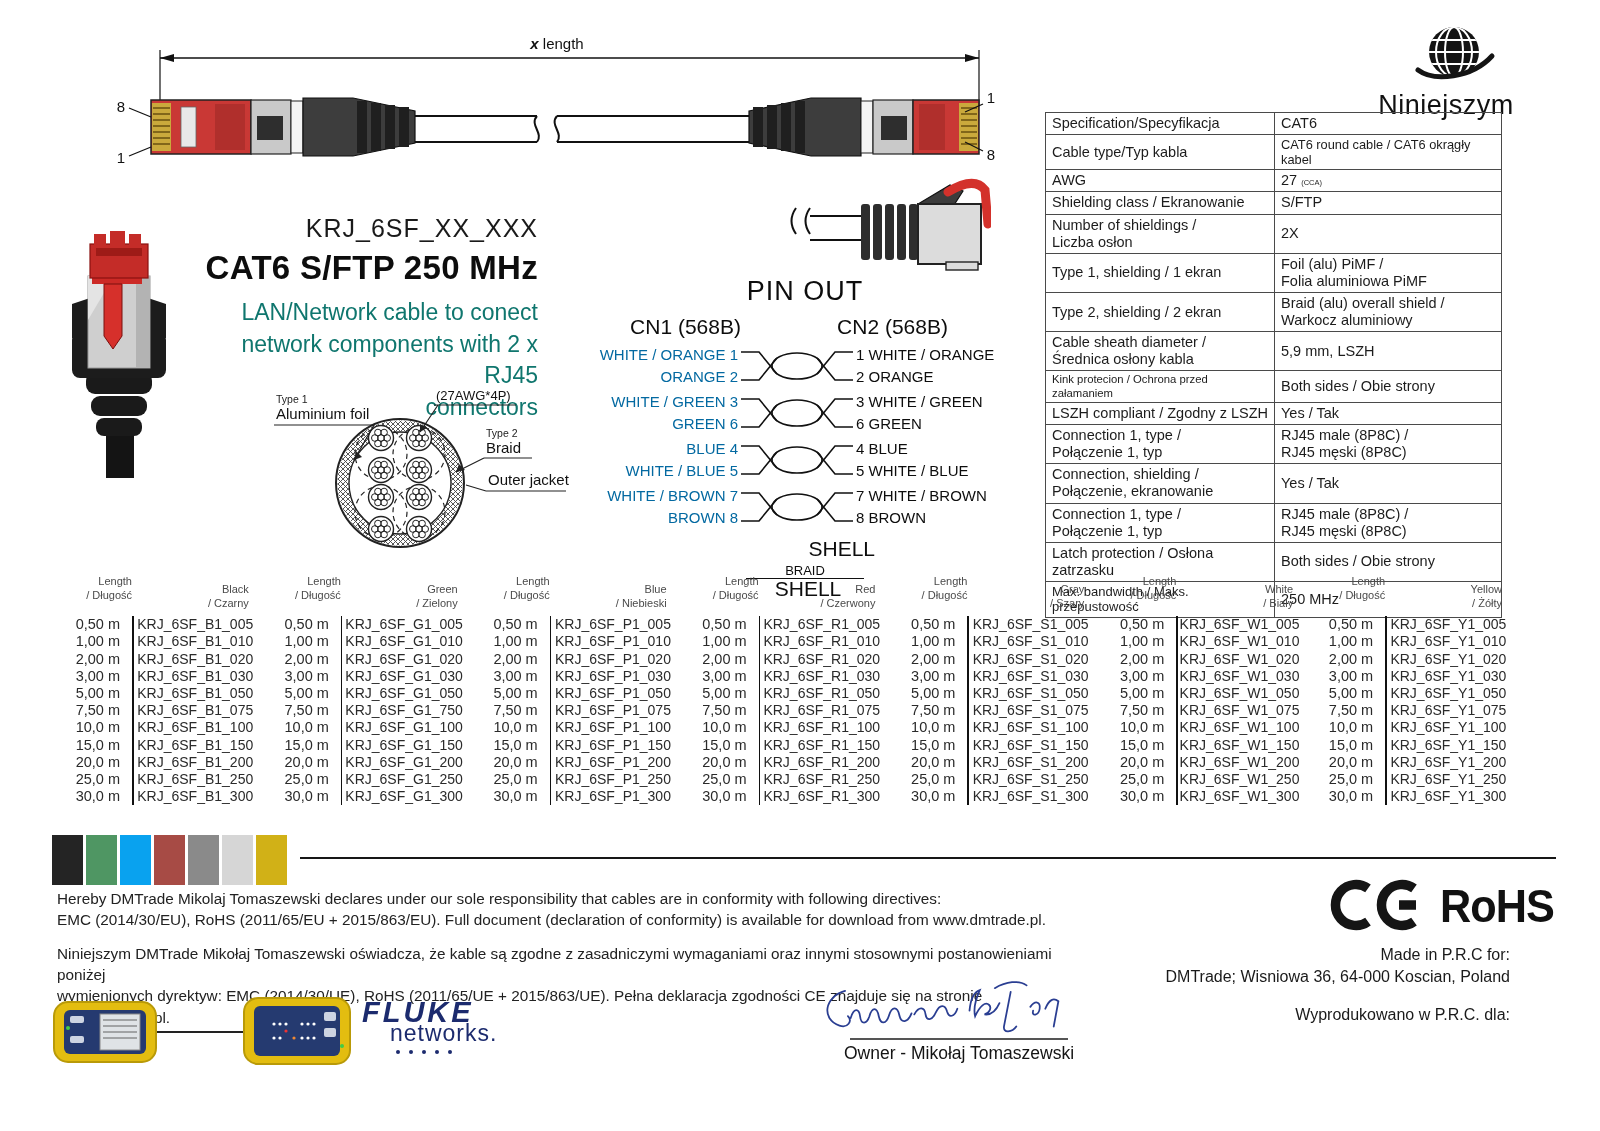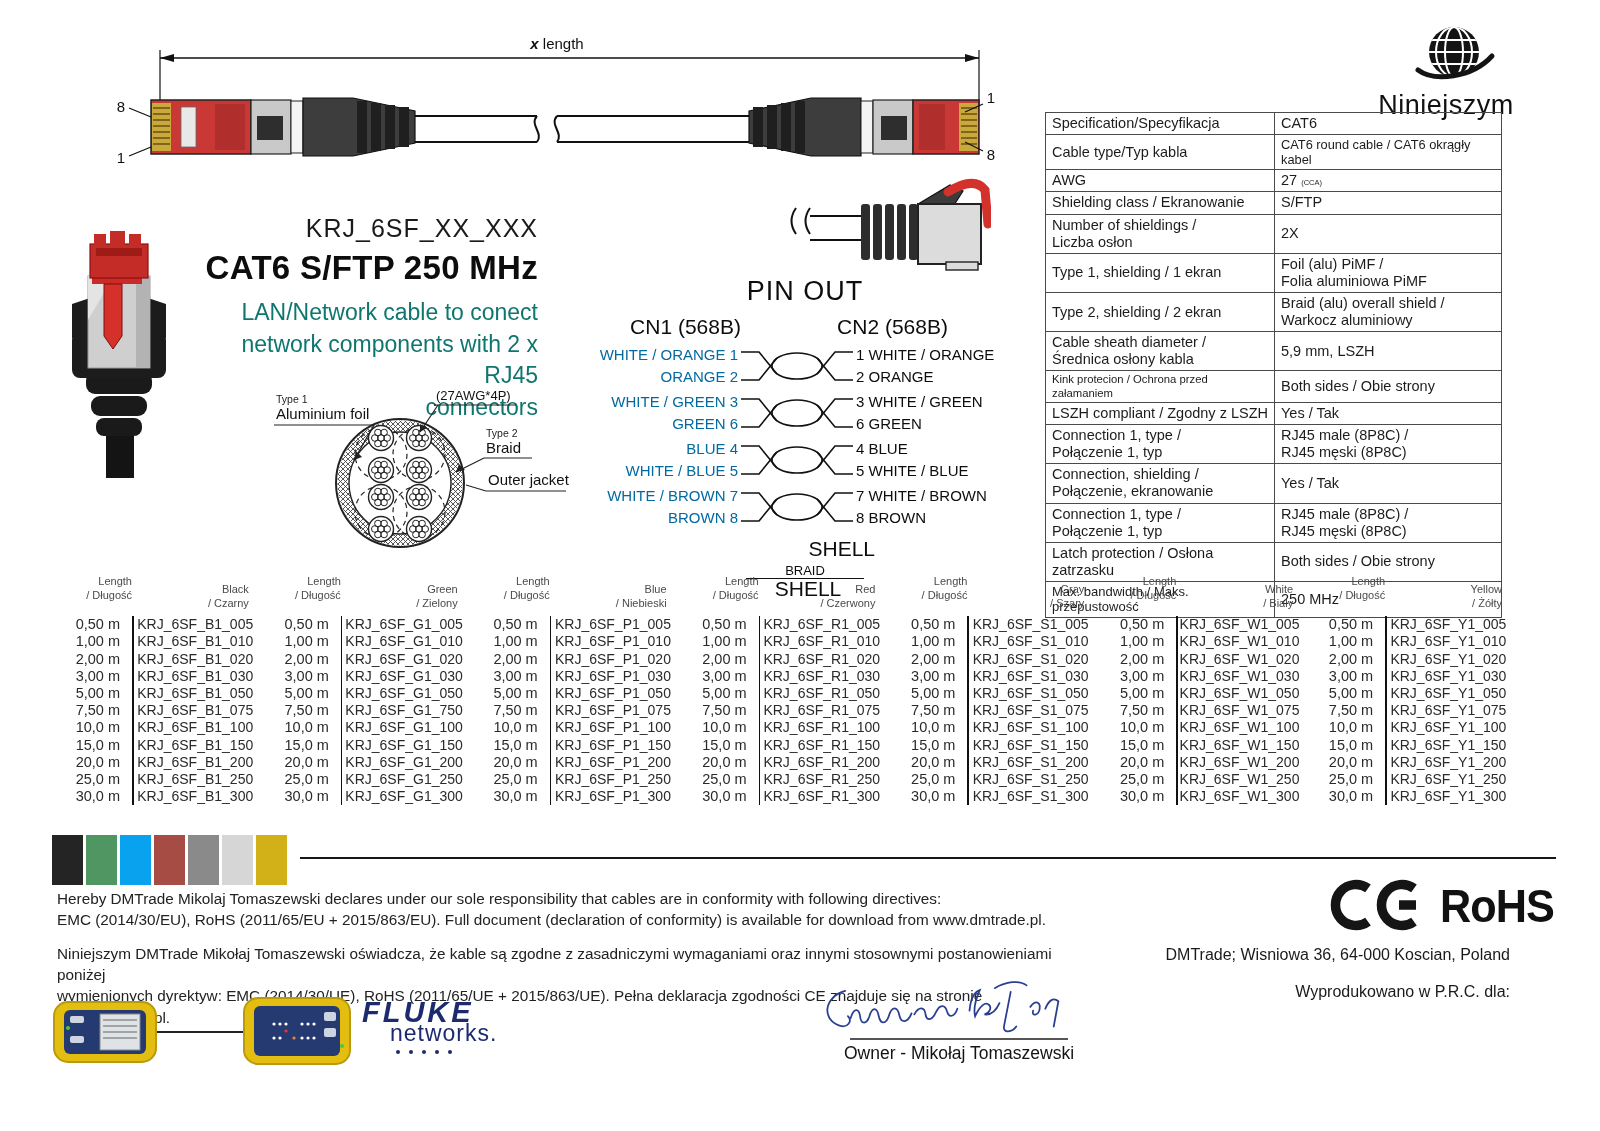--- a/index.html
+++ b/index.html
@@ -897,20 +897,21 @@
       <g stroke="#151515" stroke-width="9.5" fill="none">
         <path d="M40,12.4 A20.5,20.5 0 1 0 40,45.6"></path>
         <path d="M86,12.4 A20.5,20.5 0 1 0 86,45.6"></path>
         <line x1="71" y1="29" x2="88" y2="29"></line>
       </g>
     </svg>
     <div class="rohs">RoHS</div>
   </div>
 
   <div class="mfr">
+    <div>Made in P.R.C for:</div>
     <div>DMTrade; Wisniowa 36, 64-000 Koscian, Poland</div>
     <div class="mfr-pl">Wyprodukowano w P.R.C. dla:</div>
   </div>
 
   <svg class="fluke-svg" width="310" height="85" viewBox="0 0 310 85">
     <line x1="108" y1="44" x2="196" y2="44" stroke="#222" stroke-width="1.8"></line>
     <rect x="6" y="14" width="102" height="60" rx="14" fill="#e3bd10" stroke="#b99a08" stroke-width="2"></rect>
     <rect x="16" y="22" width="82" height="44" rx="6" fill="#253a70"></rect>
     <rect x="52" y="26" width="40" height="36" fill="#dfe3e6" stroke="#888" stroke-width="1"></rect>
     <g stroke="#555" stroke-width="0.9">

